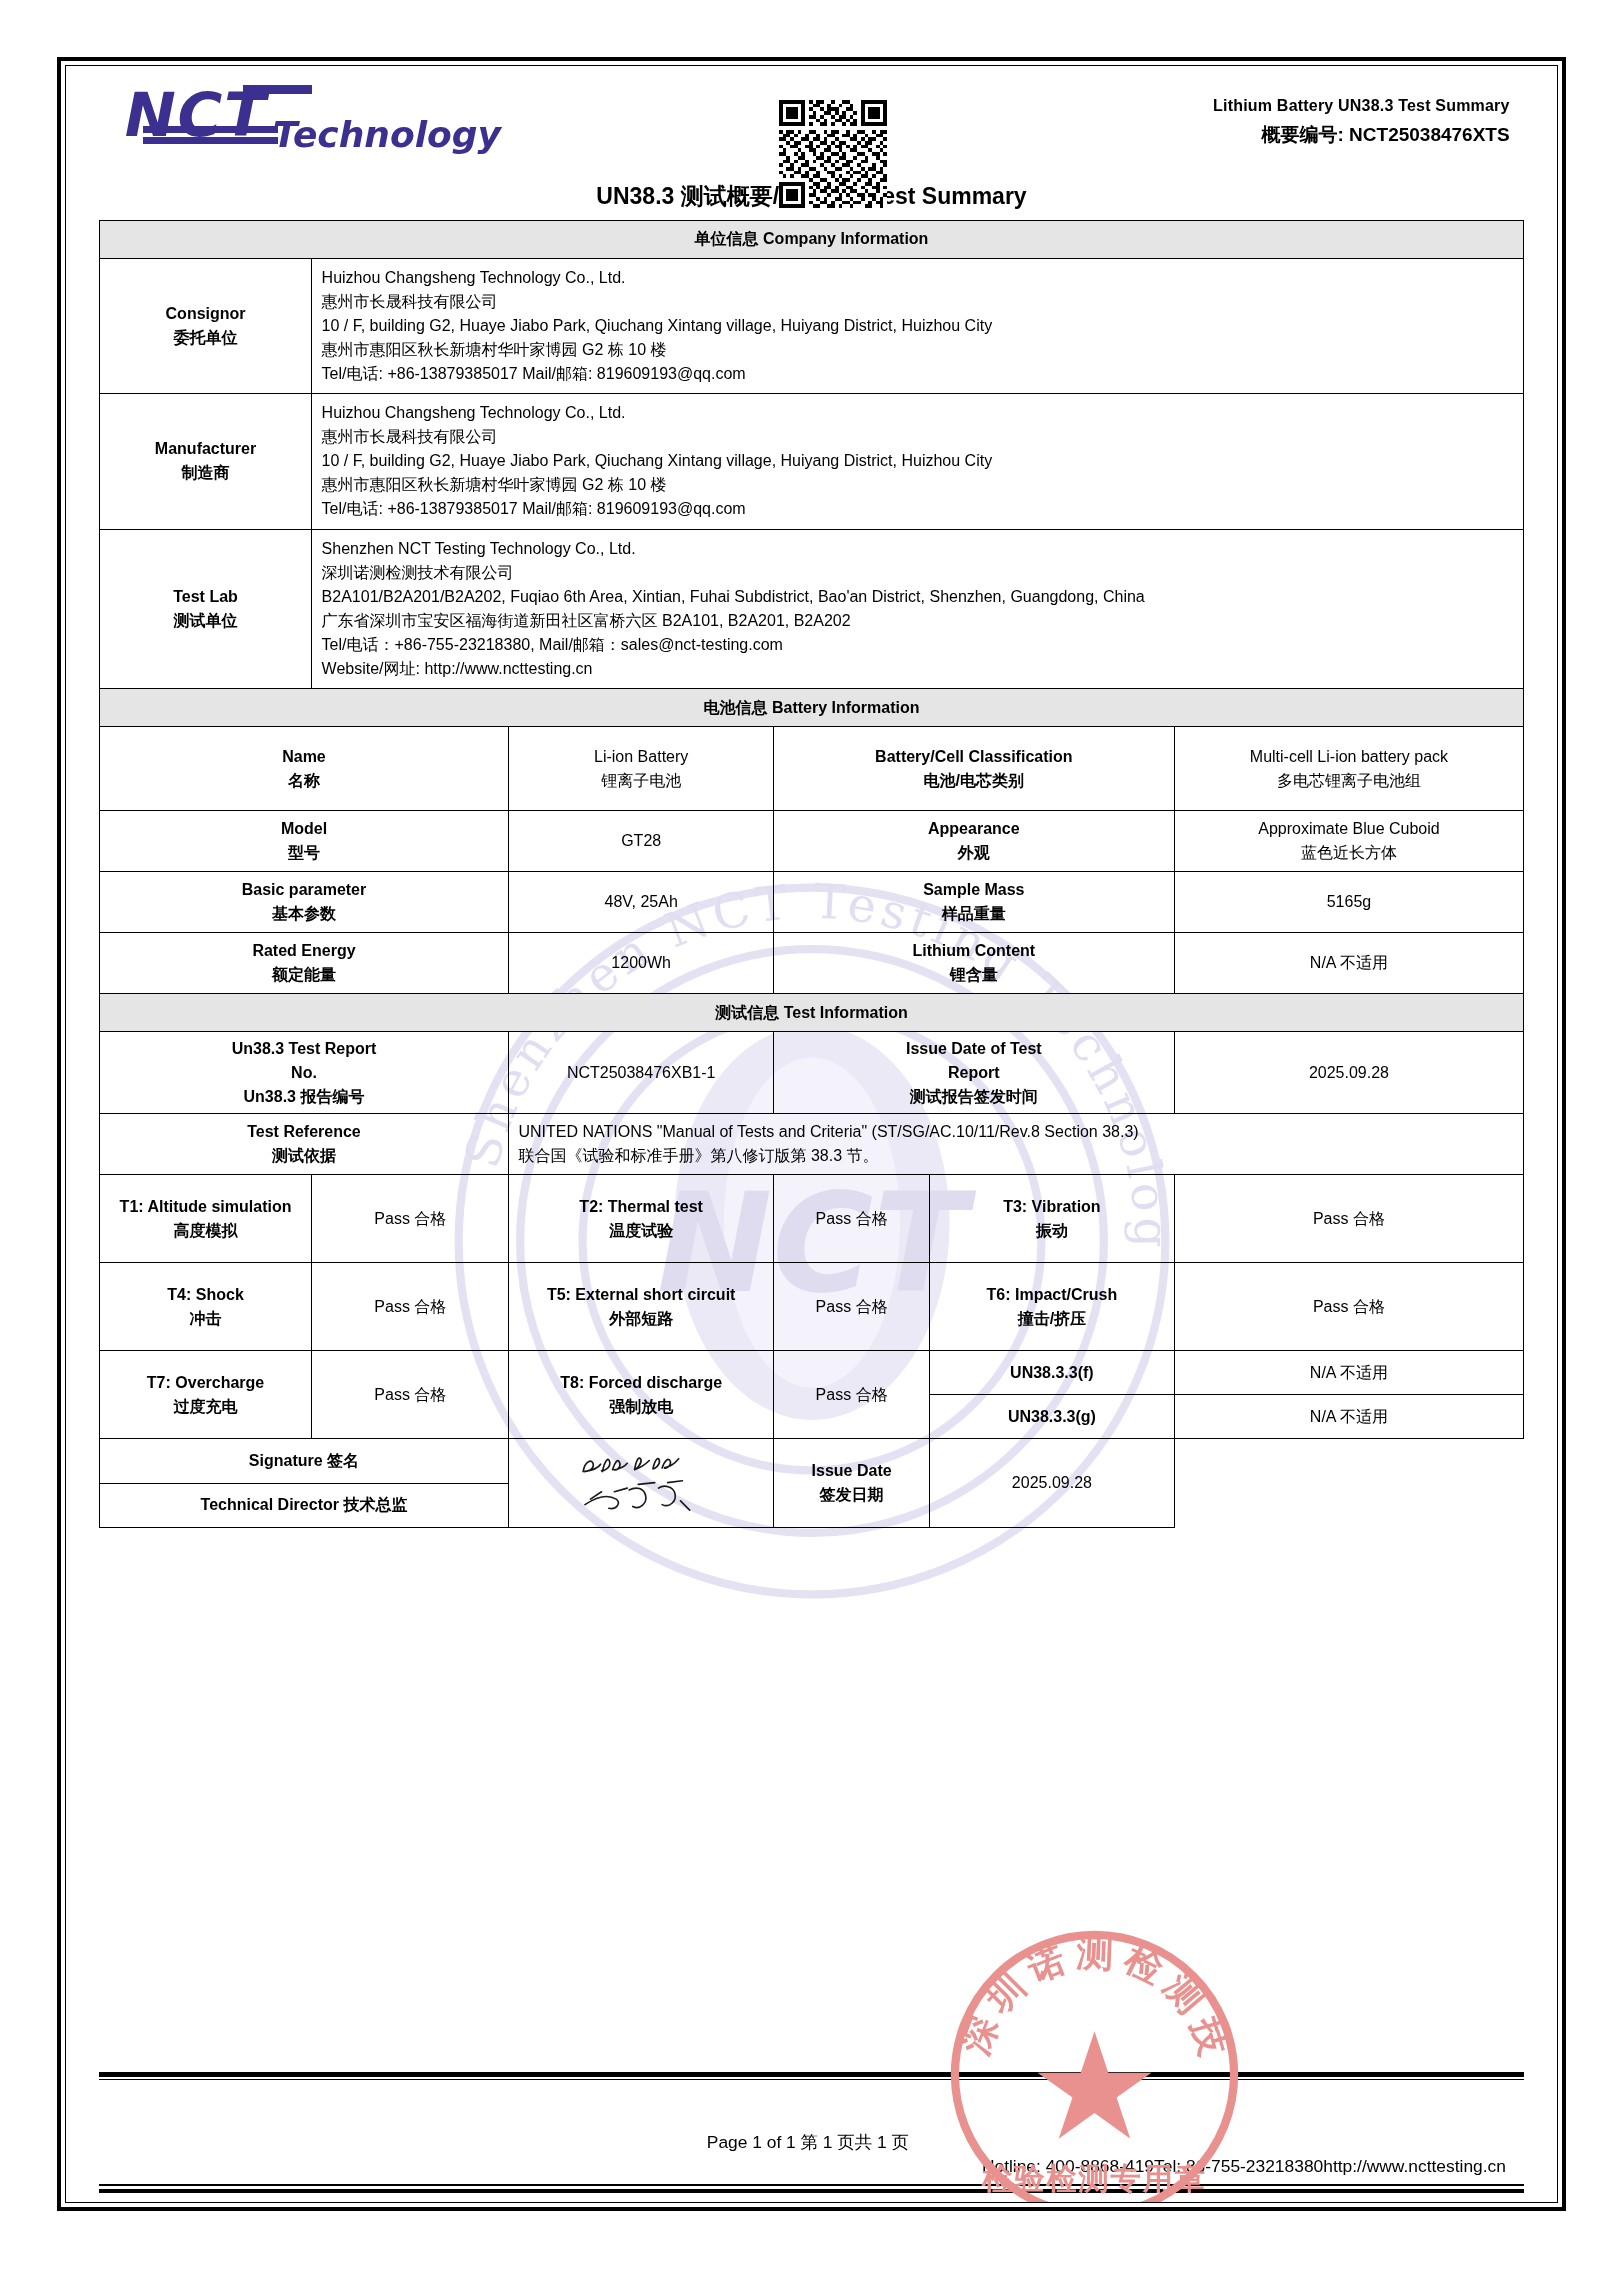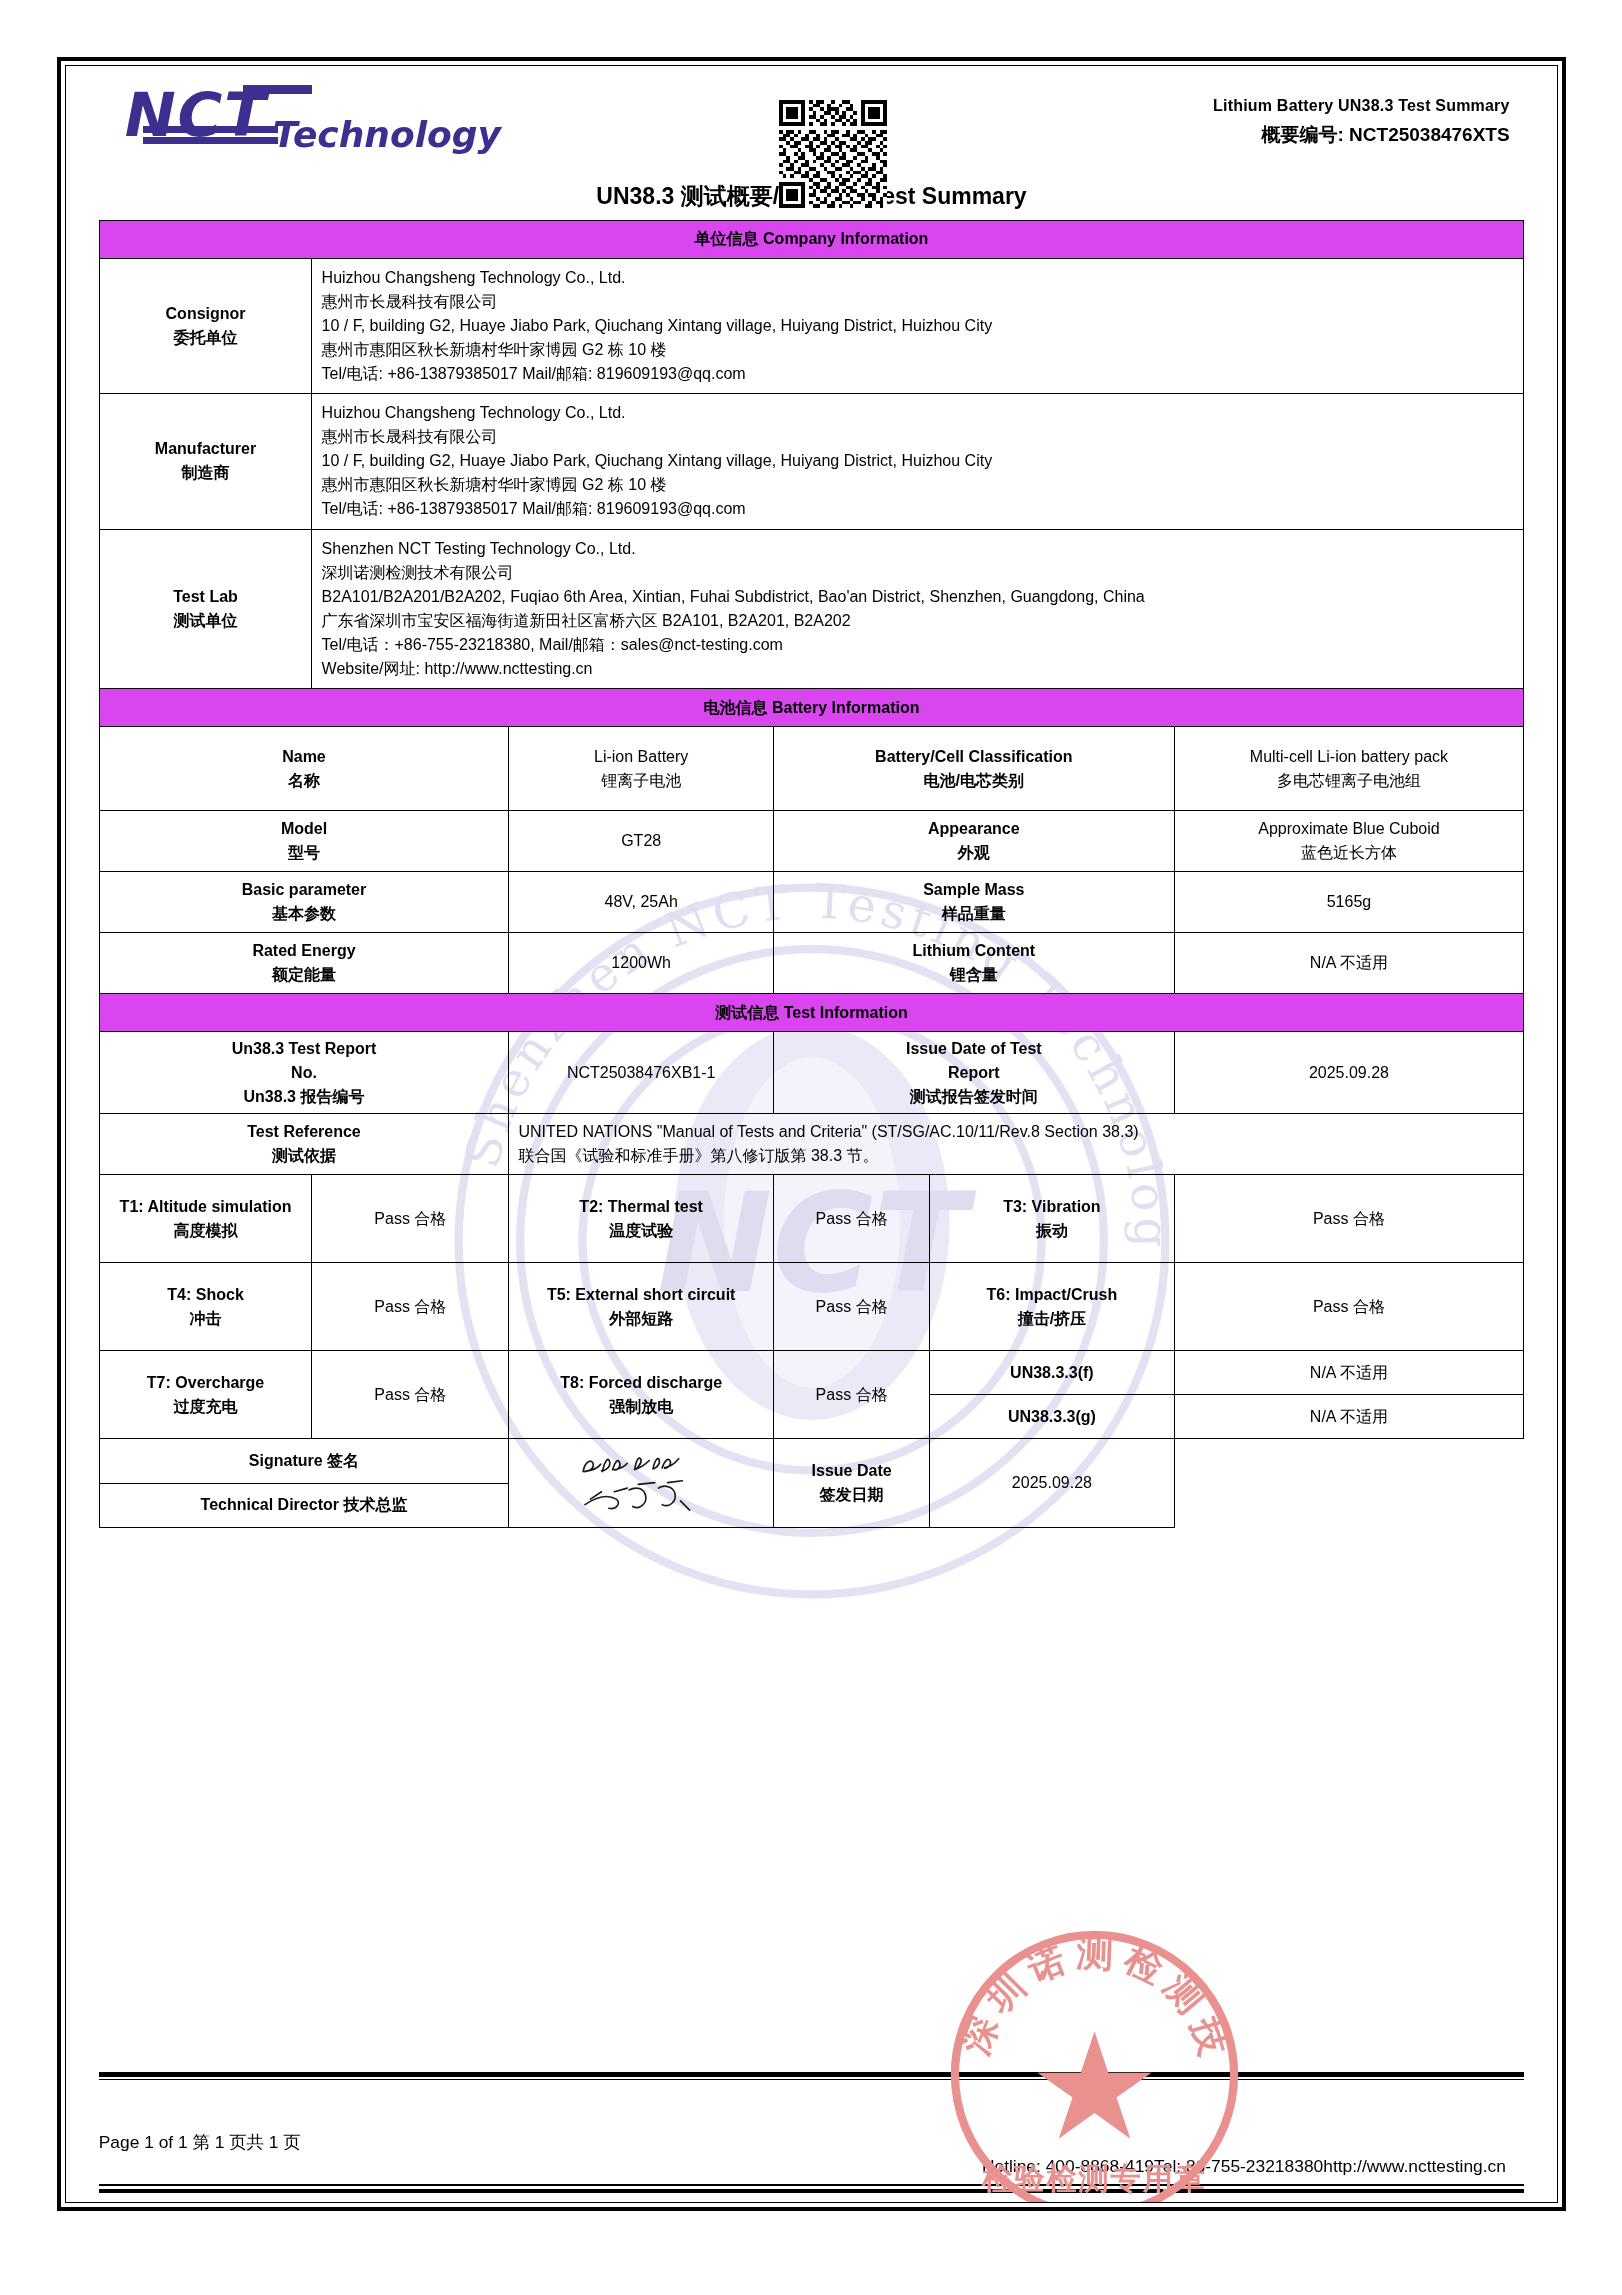--- a/index.html
+++ b/index.html
@@ -112,21 +112,21 @@
     table-layout:fixed;
   }
   table.main td{
     border:0.9px solid #000;
     padding:4.6px 7.3px;
     vertical-align:middle;
     font-size:16px;
     line-height:1.5;
   }
   .sect{
-    background:#d946ef;
+    background:#e5e5e5;
     text-align:center;
     font-weight:bold;
     font-size:17px;
     padding:6.4px 0 !important;
     border:1.8px solid #000 !important;
   }
   .lbl{
     text-align:center;
     font-weight:bold;
     font-size:16.5px;
@@ -161,21 +161,21 @@
   .sig svg{display:block;margin:0 auto;}
 
   
   .footer-wrap{
     position:absolute;
     left:33px;right:33px;bottom:9.2px;
   }
   .foot-rule-top{height:4.6px;background:#000;}
   .foot-rule-mid{height:1.8px;background:#000;margin-top:1.8px;}
   .foot-page{
-    text-align:left;
+    text-align:center;
     font-size:17.4px;
     padding:5.5px 7.3px 0 0;
     margin-top:44px;
   }
   .foot-row{
     display:flex;
     justify-content:flex-end;
     font-size:17.4px;
     padding:1.8px 18.4px 7.3px 83px;
   }

